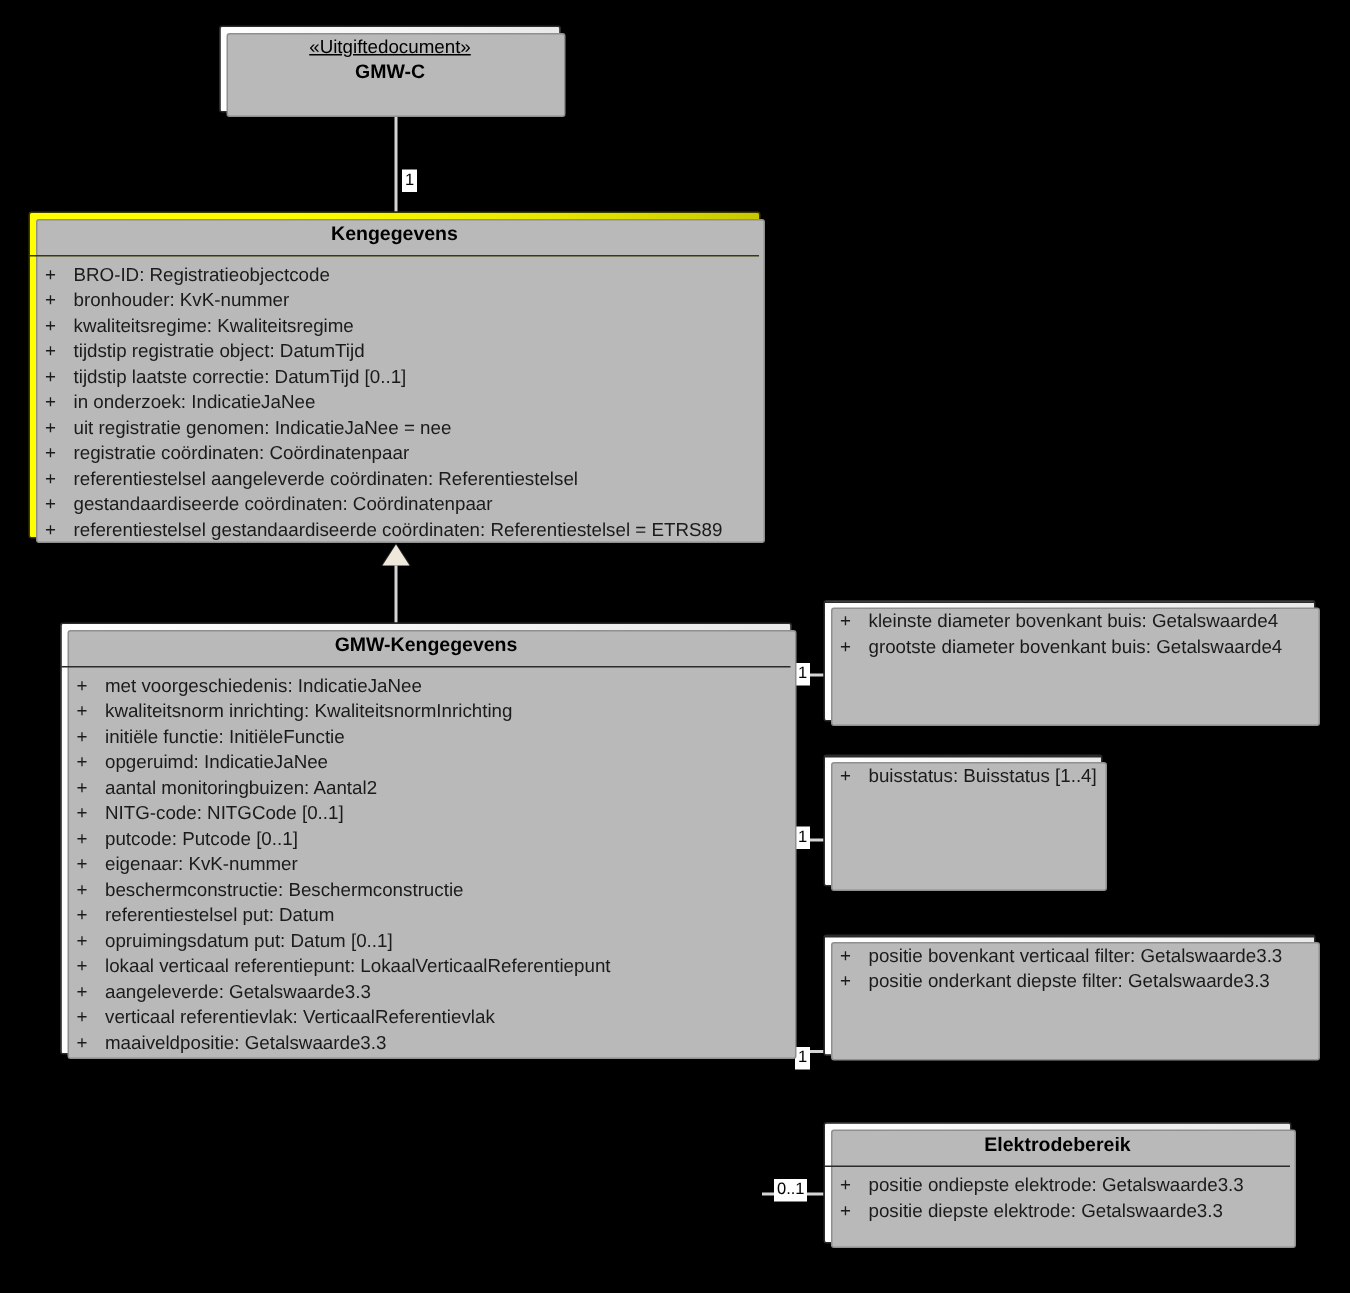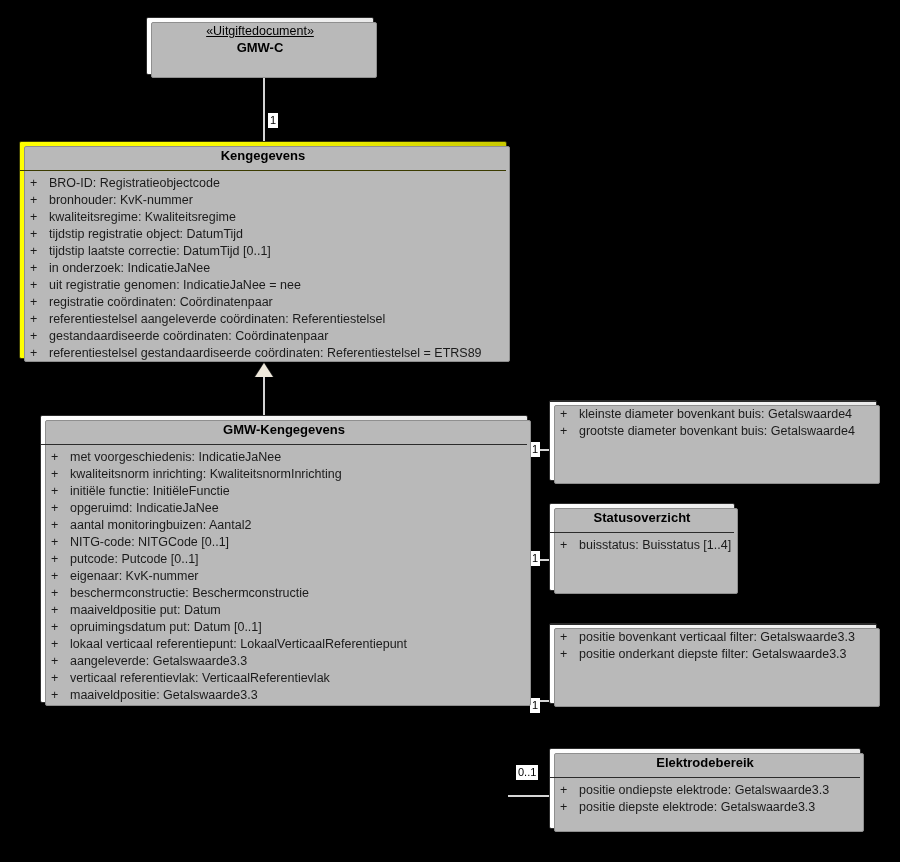--- a/index.html
+++ b/index.html
@@ -142,21 +142,21 @@
 <div class="conn-line h" style="left:508px; top:449px; width:41px;"></div>
 <div class="mult-label" style="left:530px; top:442px;">1</div>
 
 <div class="conn-line h" style="left:508px; top:559px; width:41px;"></div>
 <div class="mult-label" style="left:530px; top:551px;">1</div>
 
 <div class="conn-line h" style="left:508px; top:700px; width:41px;"></div>
 <div class="mult-label" style="left:530px; top:698px;">1</div>
 
 <div class="conn-line h" style="left:508px; top:795px; width:41px;"></div>
-<div class="mult-label" style="left:516px; top:765px;text-align:center;">0..1</div>
+<div class="mult-label" style="left:516px; top:786px;text-align:center;">0..1</div>
 
 <div class="uml-box" style="left:146px; top:17px; width:228px; height:58px; z-index:5;">
   <div class="uml-header">
     <span class="uml-stereotype">«Uitgiftedocument»</span>
     <span>GMW-C</span>
   </div>
 </div>
 
 <div class="uml-box yellow" style="left:19px; top:141px; width:488px; height:218px; z-index:5;">
   <div class="uml-header">
@@ -248,21 +248,21 @@
     <div class="attr-row">
       <span class="attr-vis">+</span>
       <span class="attr-text">eigenaar: KvK-nummer</span>
     </div>
     <div class="attr-row">
       <span class="attr-vis">+</span>
       <span class="attr-text">beschermconstructie: Beschermconstructie</span>
     </div>
     <div class="attr-row">
       <span class="attr-vis">+</span>
-      <span class="attr-text">maaiveldpositie put: Datum</span>
+      <span class="attr-text">referentiestelsel put: Datum</span>
     </div>
     <div class="attr-row">
       <span class="attr-vis">+</span>
       <span class="attr-text">opruimingsdatum put: Datum [0..1]</span>
     </div>
     <div class="attr-row">
       <span class="attr-vis">+</span>
       <span class="attr-text">lokaal verticaal referentiepunt: LokaalVerticaalReferentiepunt</span>
     </div>
     <div class="attr-row">
@@ -288,23 +288,20 @@
       <span class="attr-text">kleinste diameter bovenkant buis: Getalswaarde4</span>
     </div>
     <div class="attr-row">
       <span class="attr-vis">+</span>
       <span class="attr-text">grootste diameter bovenkant buis: Getalswaarde4</span>
     </div>
   </div>
 </div>
 
 <div class="uml-box" style="left:549px; top:503px; width:186px; height:88px; z-index:5;">
-  <div class="uml-header">
-    <span>Statusoverzicht</span>
-  </div>
   <div class="uml-divider"></div>
   <div class="uml-attrs">
     <div class="attr-row">
       <span class="attr-vis">+</span>
       <span class="attr-text">buisstatus: Buisstatus [1..4]</span>
     </div>
   </div>
 </div>
 
 <div class="uml-box" style="left:549px; top:623px; width:328px; height:81px; z-index:5;">

